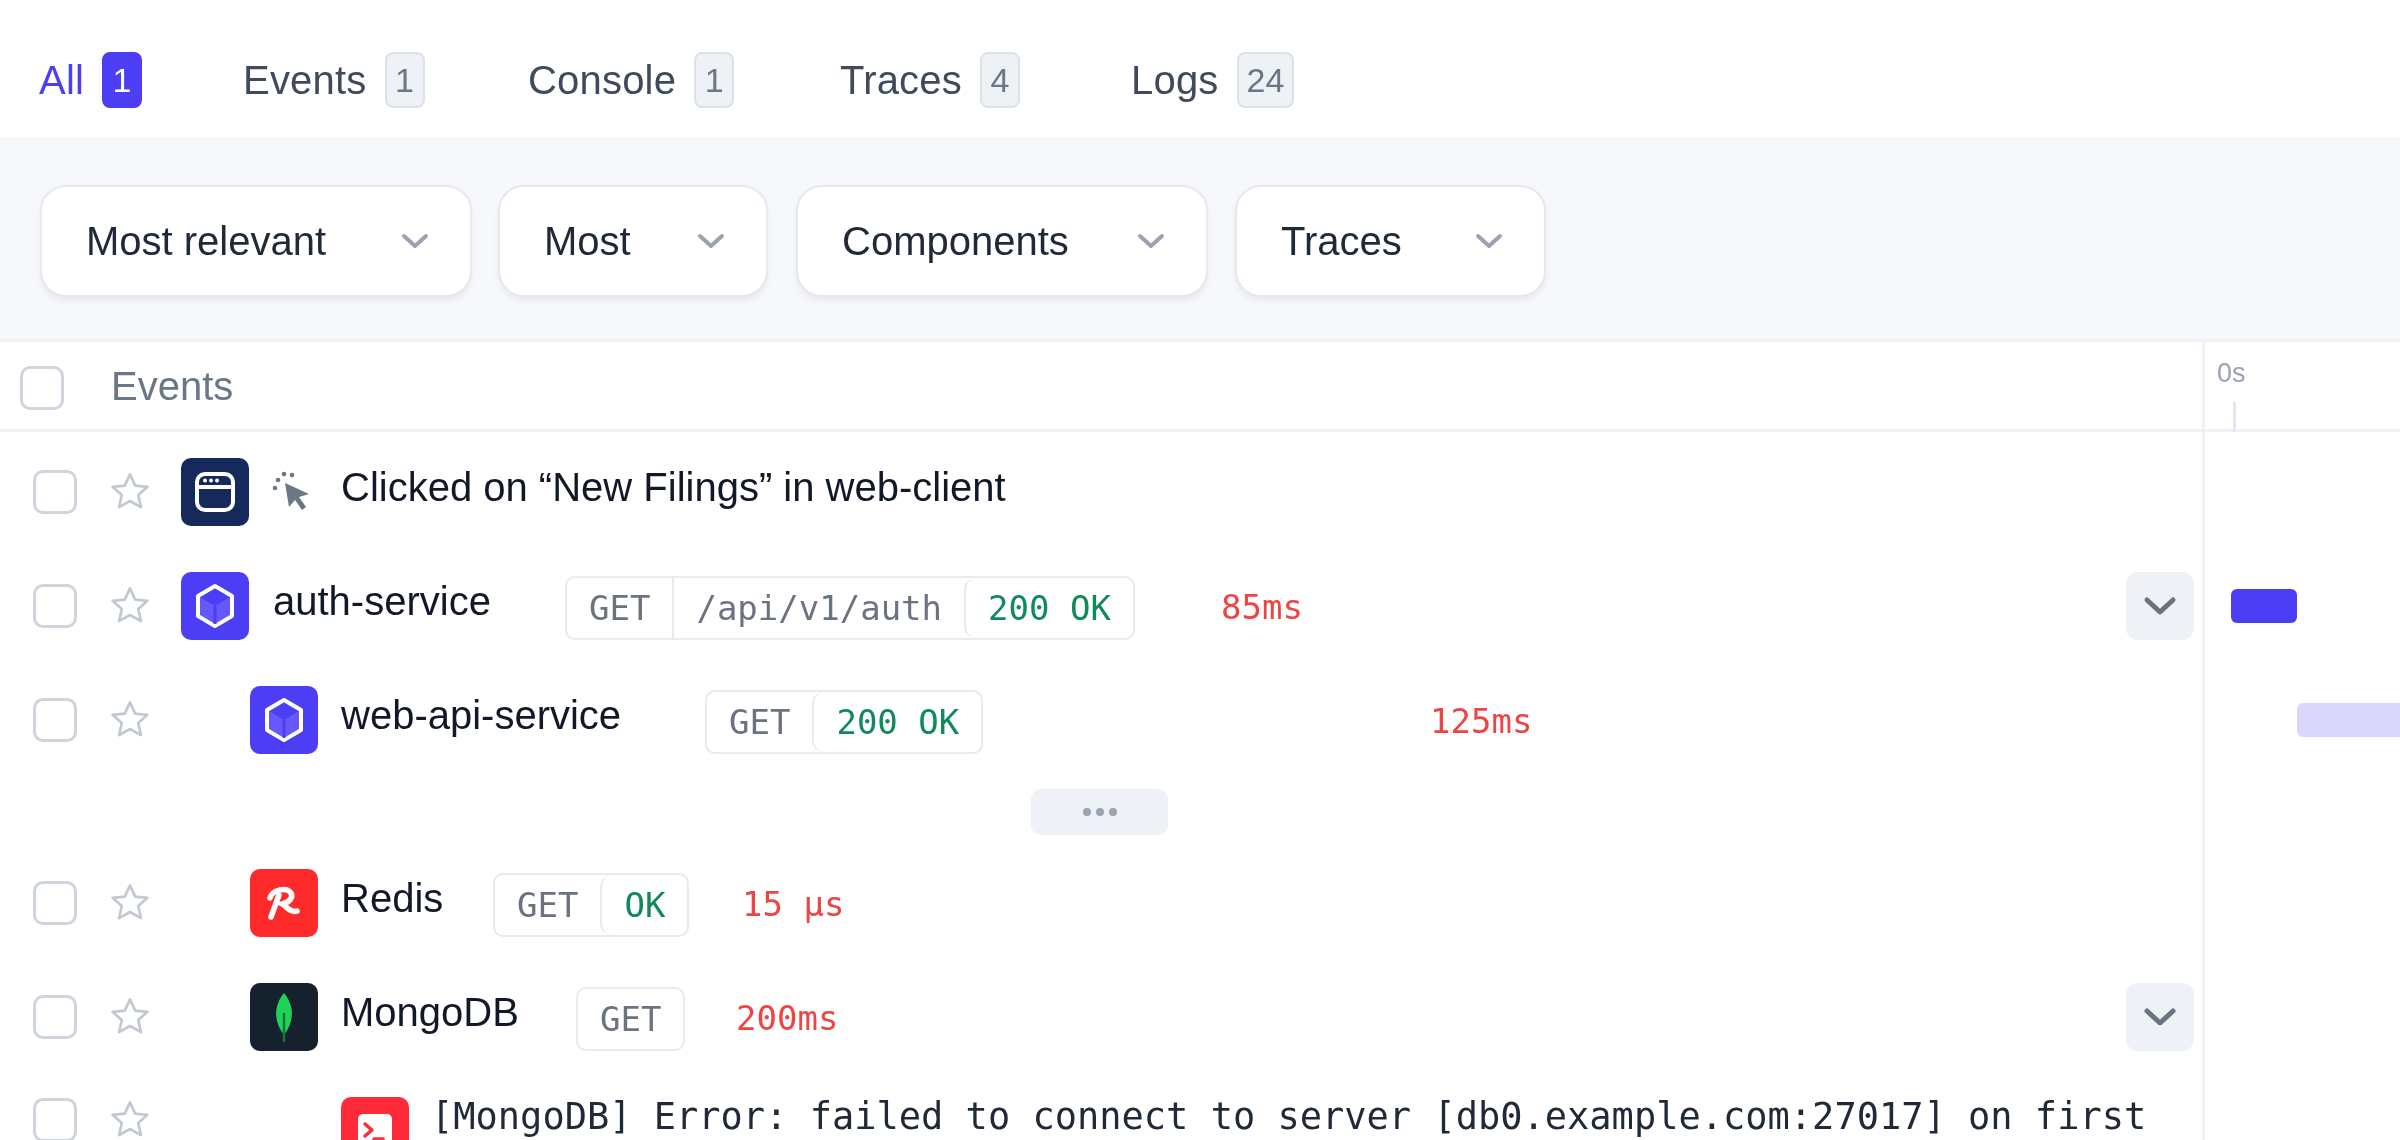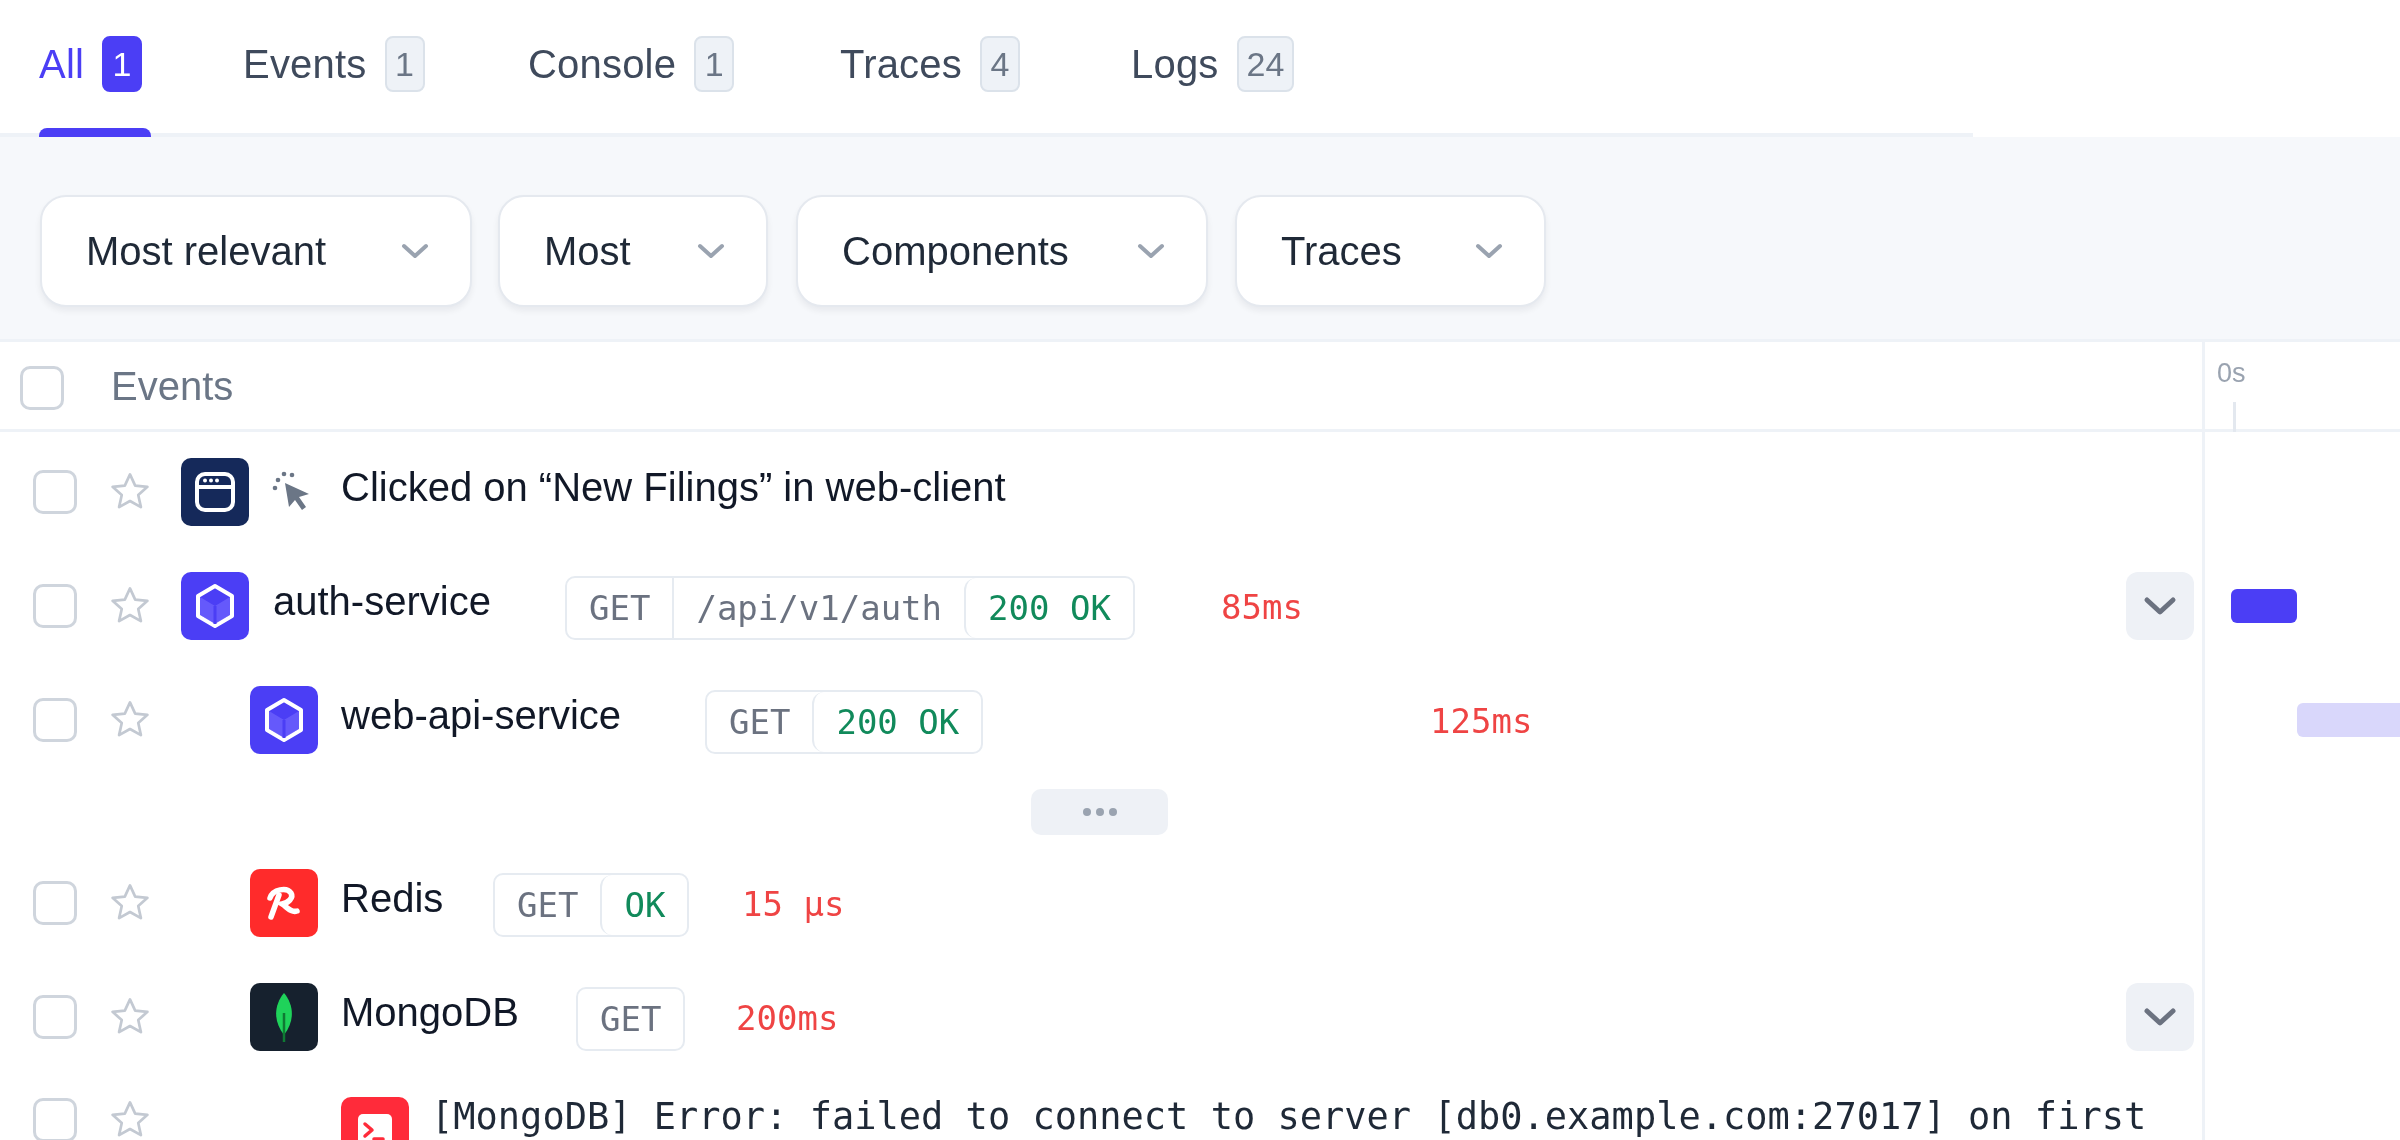--- a/index.html
+++ b/index.html
@@ -1,30 +1,30 @@
 <!DOCTYPE html>
 <html><head>
 <meta charset="utf-8">
 <style>
   * { box-sizing: border-box; margin: 0; padding: 0; }
   html, body { width: 2400px; height: 1140px; overflow: hidden; background: #ffffff; }
   body { font-family: "Liberation Sans", "DejaVu Sans", sans-serif; color: #1e293b; position: relative; }
 
   
-  .tabbar { position: absolute; left: 0; top: 0; width: 1973px; height: 137px; background: #fff; border-bottom: 4px solid #eef2f7; }
+  .tabbar { position: absolute; left: 0; top: 16px; width: 1973px; height: 137px; background: #fff; border-bottom: 4px solid #eef2f7; }
   .tab { position: absolute; top: 38px; height: 52px; display: flex; align-items: center; gap: 18px; font-size: 40px; color: #3f4a5c; cursor: pointer; }
   .tab .label { letter-spacing: 0.2px; }
   .tab .count { display: inline-flex; align-items: center; justify-content: center; min-width: 40px; height: 56px; padding: 0 8px; border-radius: 8px; background: #eef2f7; border: 2px solid #dbe2ea; color: #6b7686; font-size: 34px; }
   .tab.active .label { color: #4b3ef5; }
   .tab.active .count { background: #4b3ef5; border-color: #4b3ef5; color: #fff; }
   .tab-underline { position: absolute; left: 39px; top: 128px; width: 112px; height: 10px; background: #4b3ef5; border-radius: 8px 8px 0 0; }
 
   
   .filterbar { position: absolute; left: 0; top: 137px; width: 2400px; height: 205px; background: #f6f8fb; border-bottom: 3px solid #eef2f7; }
-  .dropdown { position: absolute; top: 58px; height: 112px; background: #fff; border: 2px solid #e5e9ef; border-radius: 26px; box-shadow: 0 4px 6px rgba(15,23,42,0.06); display: flex; align-items: center; padding-left: 44px; font-size: 40px; color: #1f2937; cursor: pointer; }
+  .dropdown { position: absolute; top: 48px; height: 112px; background: #fff; border: 2px solid #e5e9ef; border-radius: 26px; box-shadow: 0 4px 6px rgba(15,23,42,0.06); display: flex; align-items: center; padding-left: 44px; font-size: 40px; color: #1f2937; cursor: pointer; }
   .dropdown .chev { position: absolute; right: 40px; top: 50%; width: 30px; height: 18px; margin-top: -9px; }
   .dropdown .chev svg { display: block; }
 
   
   .thead { position: absolute; left: 0; top: 342px; width: 2203px; height: 90px; border-bottom: 3px solid #eef2f7; }
   .divider-v { position: absolute; left: 2202px; top: 342px; width: 3px; height: 798px; background: #eef2f7; }
   .timeline-head { position: absolute; left: 2205px; top: 342px; width: 195px; height: 90px; border-bottom: 3px solid #eef2f7; }
   .tl-label { position: absolute; left: 12px; top: 16px; font-size: 27px; color: #9aa3b0; }
   .tl-tick { position: absolute; left: 28px; top: 60px; width: 3px; height: 30px; background: #e3e8ef; }
   .thead .label { position: absolute; left: 111px; top: 22px; font-size: 40px; color: #6b7686; }

